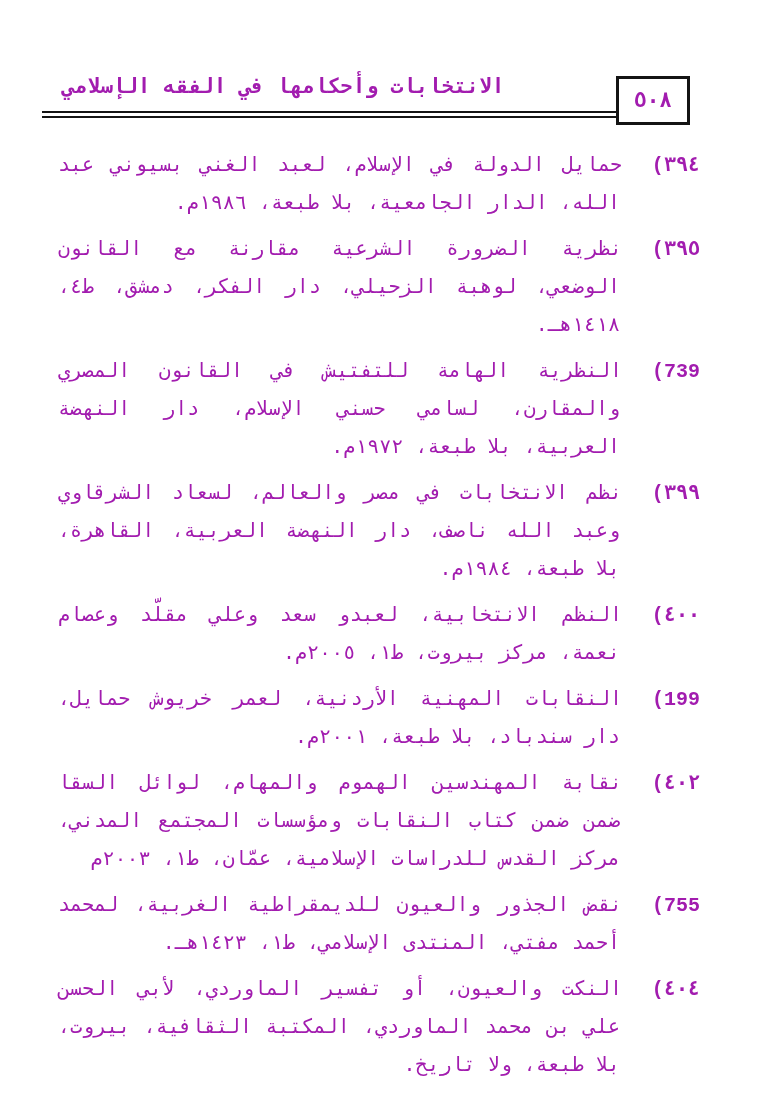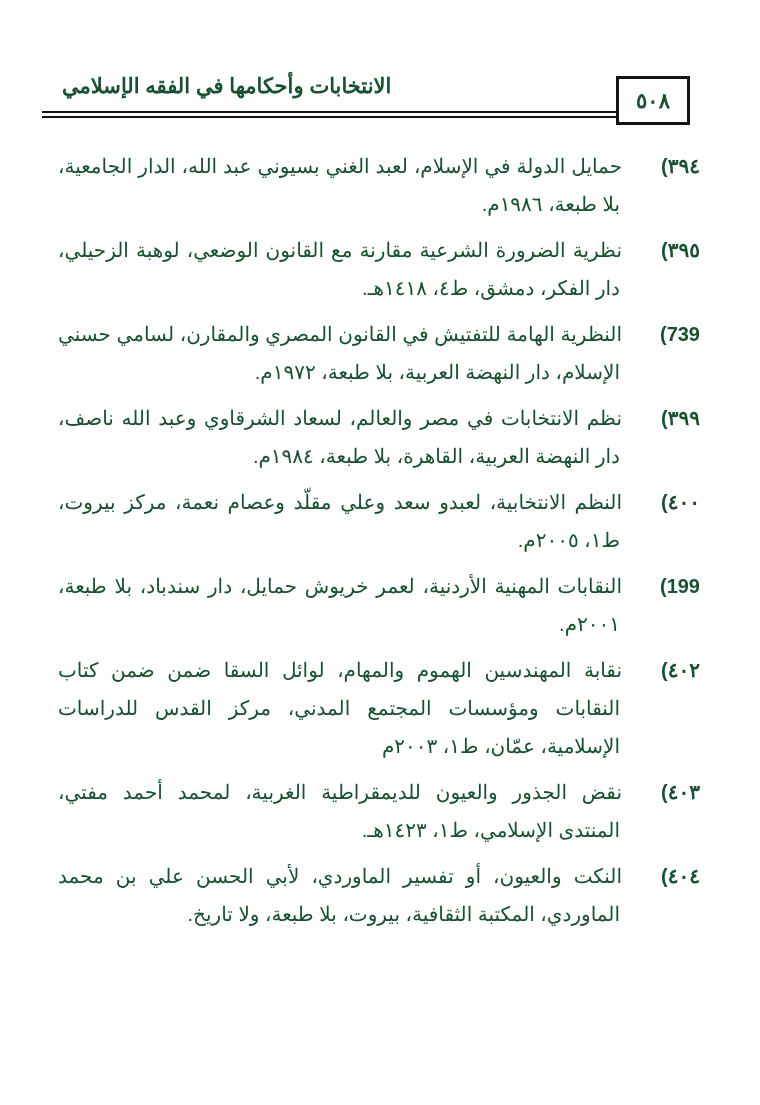--- a/index.html
+++ b/index.html
@@ -8,22 +8,22 @@
     background: #ffffff;
   }
   .page {
     position: relative;
     width: 760px;
     height: 1105px;
     margin: 0 auto;
     background: #ffffff;
     overflow: hidden;
     direction: rtl;
-    font-family: Liberation Sans, sans-serif;
-    color: #14532d;
+    font-family: Liberation Mono, monospace;
+    color: #a21caf;
   }
   
   .header {
     position: relative;
     height: 120px;
   }
   .book-title {
     position: absolute;
     left: 62px;
     top: 74px;
@@ -121,21 +121,21 @@
 
       <p class="entry">
         <span class="entry-num">199)</span><span class="entry-text">النقابات المهنية الأردنية، لعمر خريوش حمايل، دار سندباد، بلا طبعة، ٢٠٠١م.</span>
       </p>
 
       <p class="entry">
         <span class="entry-num">٤٠٢)</span><span class="entry-text">نقابة المهندسين الهموم والمهام، لوائل السقا ضمن ضمن كتاب النقابات ومؤسسات المجتمع المدني، مركز القدس للدراسات الإسلامية، عمّان، ط١، ٢٠٠٣م</span>
       </p>
 
       <p class="entry">
-        <span class="entry-num">٤٠٣)</span><span class="entry-text">نقض الجذور والعيون للديمقراطية الغربية، لمحمد أحمد مفتي، المنتدى الإسلامي، ط١، ١٤٢٣هـ.</span>
+        <span class="entry-num">755)</span><span class="entry-text">نقض الجذور والعيون للديمقراطية الغربية، لمحمد أحمد مفتي، المنتدى الإسلامي، ط١، ١٤٢٣هـ.</span>
       </p>
 
       <p class="entry">
         <span class="entry-num">٤٠٤)</span><span class="entry-text">النكت والعيون، أو تفسير الماوردي، لأبي الحسن علي بن محمد الماوردي، المكتبة الثقافية، بيروت، بلا طبعة، ولا تاريخ.</span>
       </p>
     </div>
 
 </div>
 
 </body></html>

